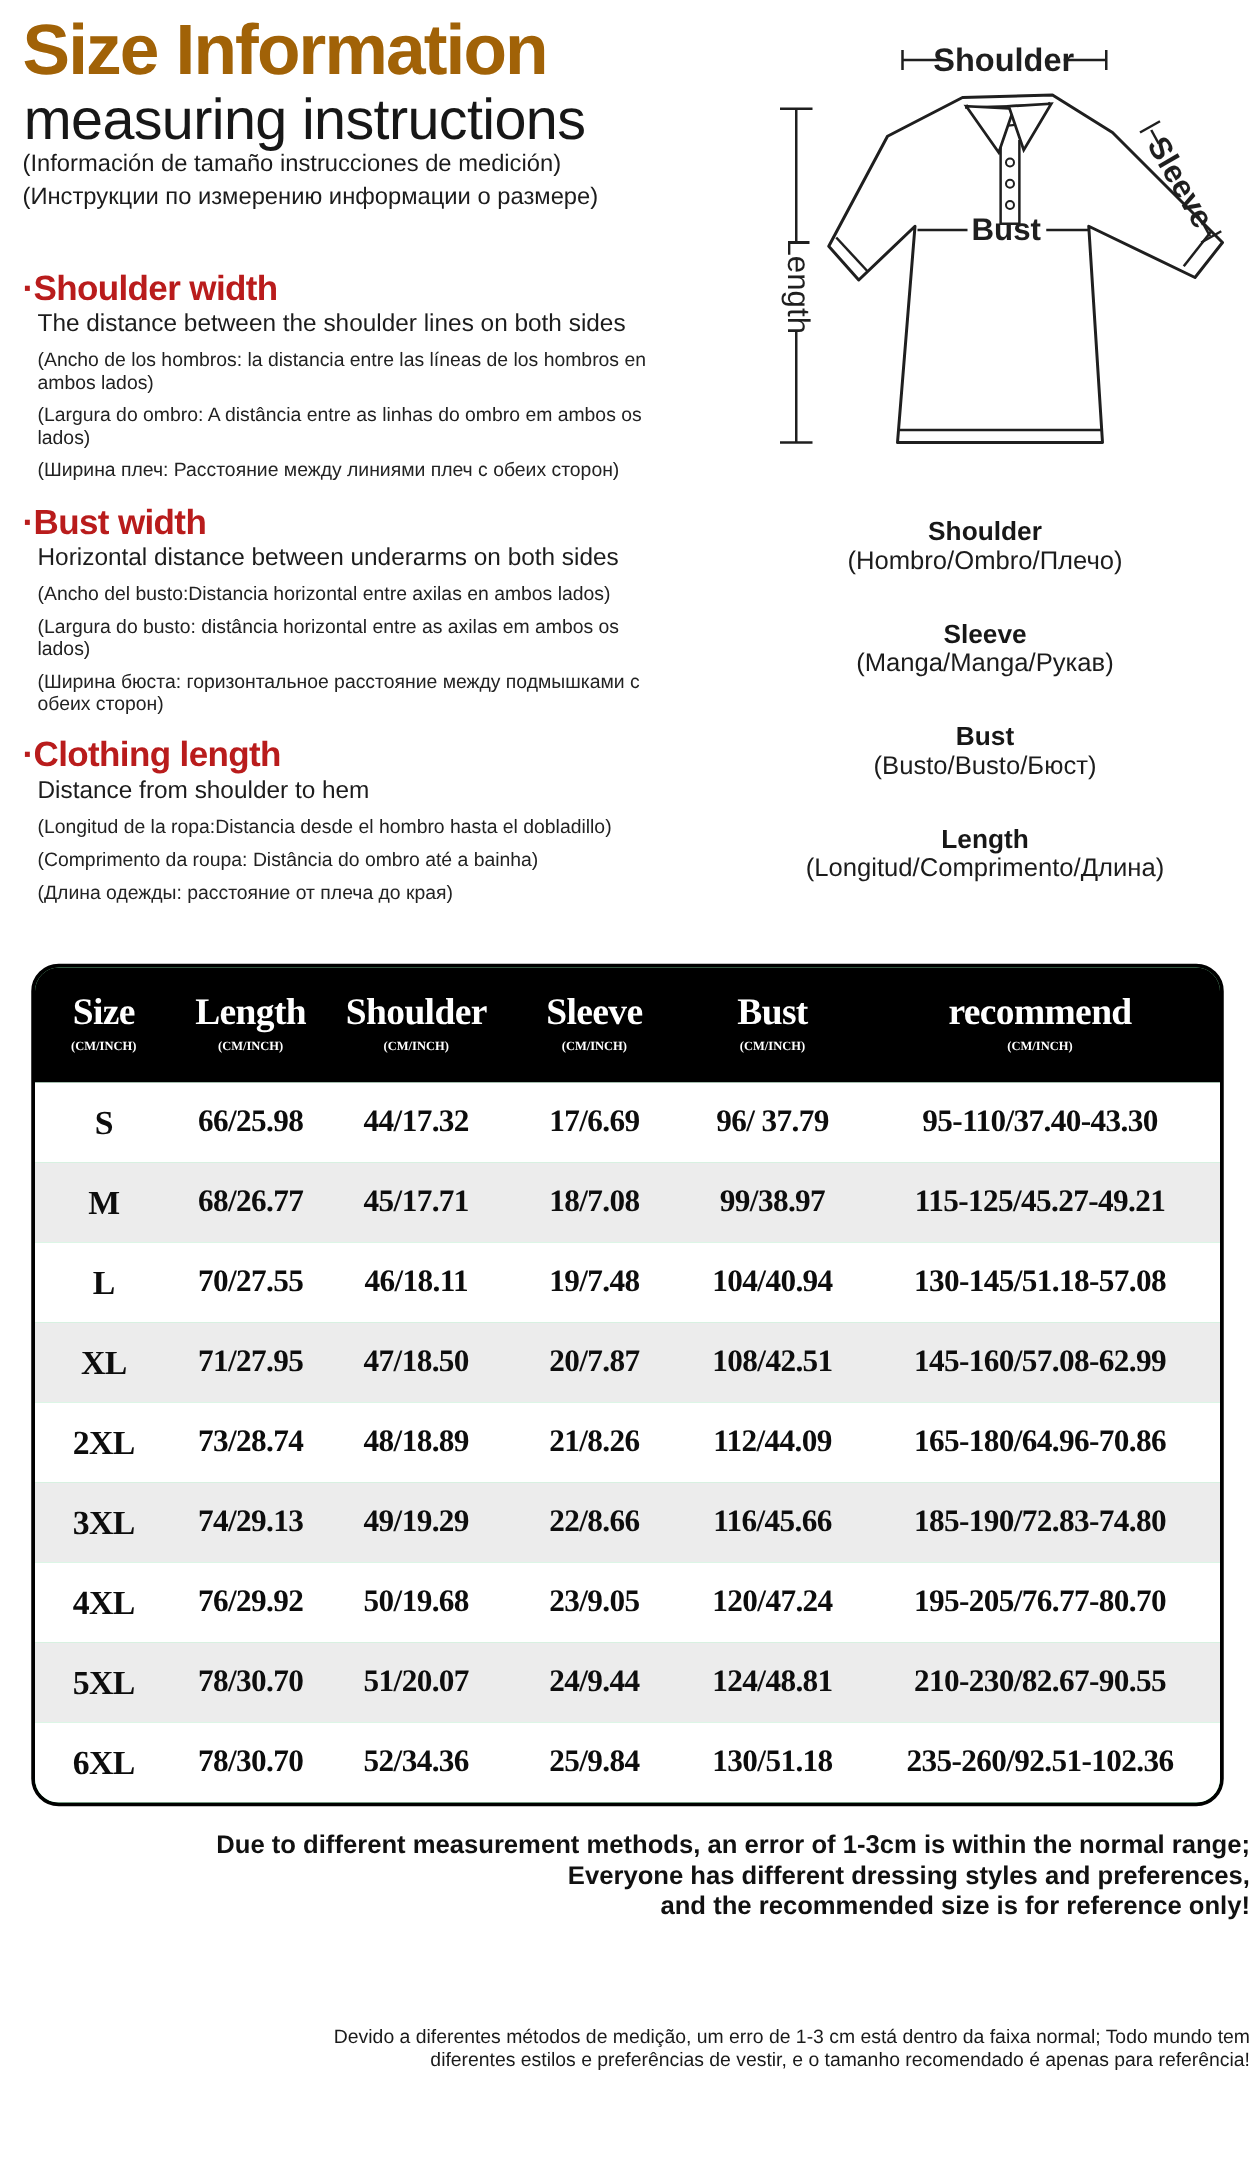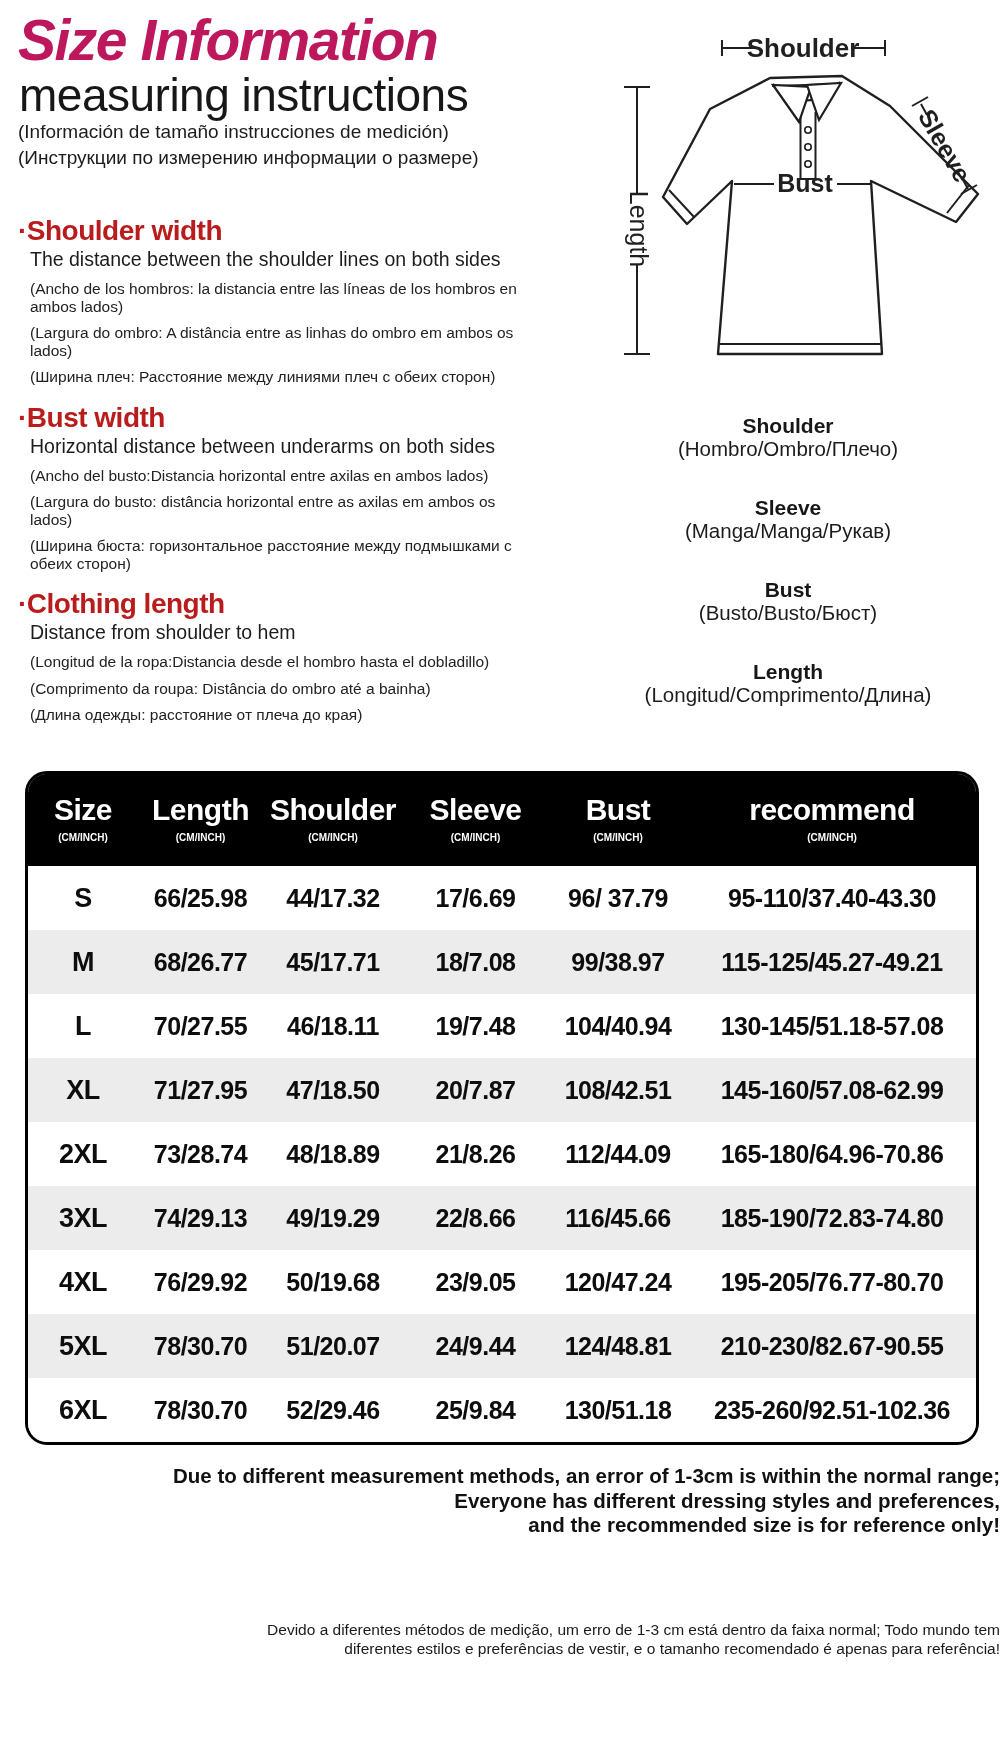--- a/index.html
+++ b/index.html
@@ -1,21 +1,21 @@
 <!DOCTYPE html>
 <html><head>
 <meta charset="utf-8">
 <style>
   html,body{margin:0;padding:0;background:#fff;}
   .page{position:relative;width:1000px;height:1737px;background:#fff;color:#111;
         font-family:"Liberation Sans",sans-serif;overflow:hidden;}
 
   
   .left{position:absolute;left:18px;top:6px;width:524px;}
-  .h1{font-size:57px;font-weight:700;line-height:68px;letter-spacing:-1.5px;color:#be185d;font-style:italic;}
+  .h1{font-size:57px;font-weight:700;line-height:68px;letter-spacing:-1.5px;color:#a16207;}
   .h2{font-size:46px;font-weight:400;line-height:40px;letter-spacing:-0.5px;margin:1px 0 4px 1px;color:#171717;}
   .top-note{font-size:19px;line-height:25.5px;color:#1c1c1c;}
   .sec{margin-top:46px;}
   .sec + .sec{margin-top:17px;}
   .sec-head{font-size:28px;font-weight:700;line-height:30px;letter-spacing:-0.5px;color:#b91c1c;}
   .sec-sub{font-size:19.5px;line-height:23px;margin:2px 0 0 12px;color:#1c1c1c;}
   .sec-note{font-size:15.5px;line-height:17.5px;margin:9px 0 0 12px;width:508px;color:#222;}
 
   
   .diagram{position:absolute;left:560px;top:14px;width:440px;height:352px;}
@@ -23,21 +23,21 @@
   .diagram .fillw{fill:#fff;}
   .diag-txt{fill:#1f1f1f;font-family:"Liberation Sans",sans-serif;}
 
   .measure-labels{position:absolute;left:590px;top:414px;width:396px;text-align:center;}
   .ml-group{margin-bottom:36px;}
   .ml-title{font-size:21px;font-weight:700;line-height:23px;color:#171717;}
   .ml-sub{font-size:20.5px;line-height:23px;color:#1c1c1c;}
 
   
   .size-table{position:absolute;left:25px;top:771px;width:948px;height:668px;
-              border:3px solid #000;border-radius:22px;overflow:hidden;background:#86efac;}
+              border:3px solid #000;border-radius:22px;overflow:hidden;background:#86efac;font-family:Liberation Serif, serif;}
   .t-head{display:grid;grid-template-columns:110px 125px 140px 145px 140px 288px;
           background:#000;color:#fff;height:92px;align-items:center;text-align:center;}
   .th-label{font-size:30px;font-weight:700;letter-spacing:-0.5px;line-height:32px;}
   .th-unit{font-size:10px;font-weight:700;line-height:18px;margin-top:3px;}
   .t-body .tr{display:grid;grid-template-columns:110px 125px 140px 145px 140px 288px;
               height:64px;align-items:center;text-align:center;background:#fff;}
   .t-body div.tr:nth-of-type(even){background:#ececec;}
   .td{font-size:25px;font-weight:700;letter-spacing:-0.5px;white-space:pre;color:#0d0d0d;}
   .td-size{font-size:27px;}
 
@@ -275,21 +275,21 @@
         <div class="td">78/30.70</div>
         <div class="td">51/20.07</div>
         <div class="td">24/9.44</div>
         <div class="td">124/48.81</div>
         <div class="td">210-230/82.67-90.55</div>
       </div>
 
       <div class="tr">
         <div class="td td-size">6XL</div>
         <div class="td">78/30.70</div>
-        <div class="td">52/29.46</div>
+        <div class="td">52/34.36</div>
         <div class="td">25/9.84</div>
         <div class="td">130/51.18</div>
         <div class="td">235-260/92.51-102.36</div>
       </div>
     </div>
   </div>
 
   <div class="foot foot-bold">
     <div>Due to different measurement methods, an error of 1-3cm is within the normal range;</div>
 

